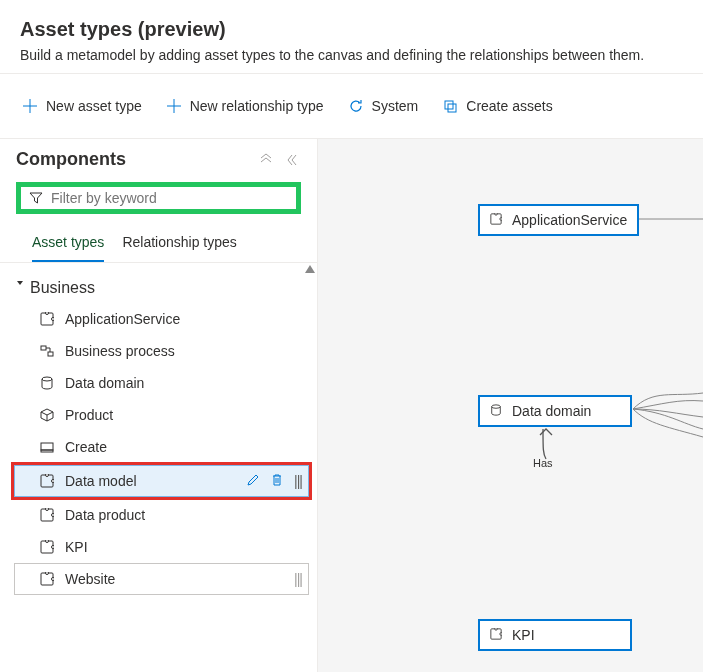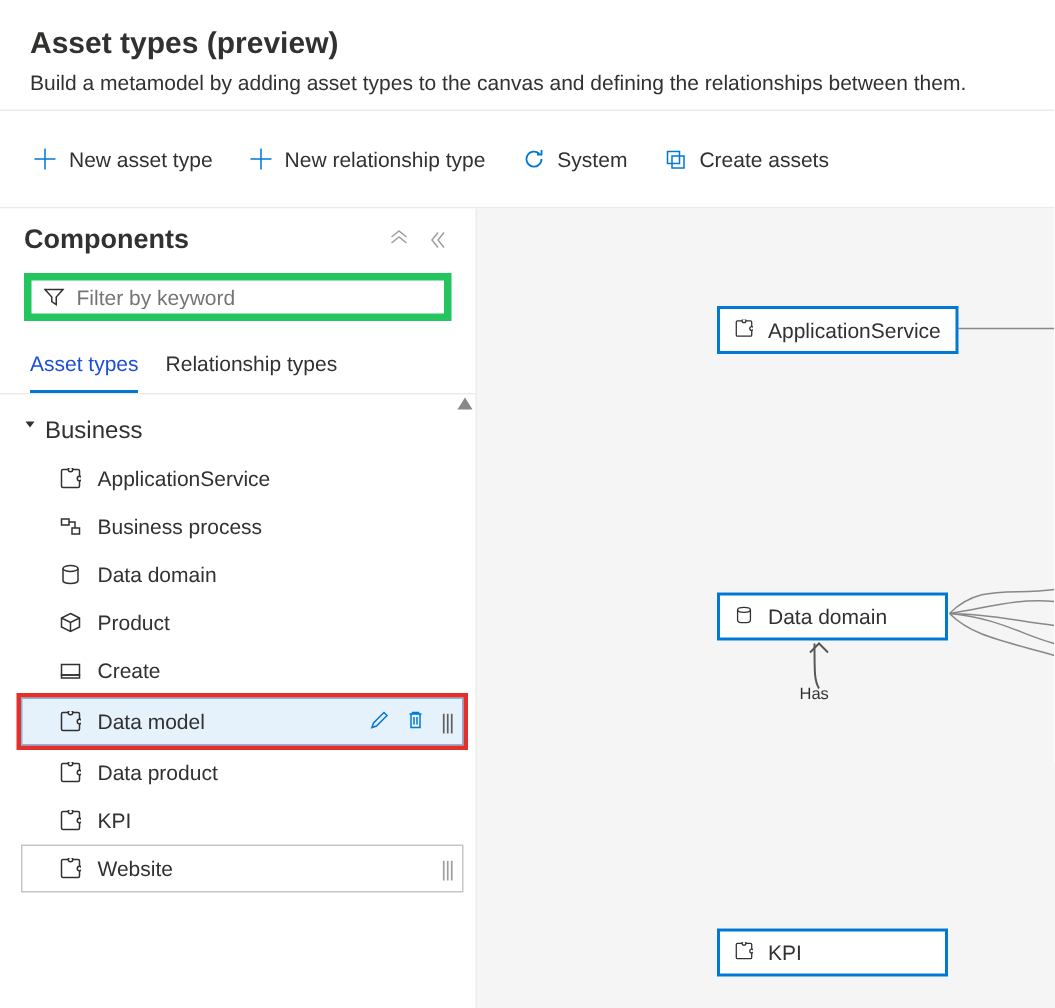--- a/index.html
+++ b/index.html
@@ -64,21 +64,21 @@
     border:none;outline:none;flex:1;font-size:14px;color:#605e5c;
     background:transparent;
   }
   .tabs {
     display:flex;gap:18px;padding:0 20px;border-bottom:1px solid #edebe9;
   }
   .tab {
     padding:10px 0;cursor:pointer;font-size:14px;color:#323130;
     border-bottom:2px solid transparent;
   }
-  .tab.active { border-bottom-color:#0078d4;color:#1d4ed8;font-weight:400;}
+  .tab.active { border-bottom-color:#0078d4;color:#14532d;font-weight:400;margin-left:12px;}
   .tree { padding:10px 8px 10px 14px; overflow:auto; position:relative;}
   .scroll-stub{position:absolute;right:2px;top:2px;width:0;height:0;
     border-left:5px solid transparent;border-right:5px solid transparent;border-bottom:8px solid #888;}
   .group-head{display:flex;gap:6px;padding:6px 2px;font-weight:400;font-size:16px;}
   .caret{width:8px;height:8px;display:inline-block;}
   .item{
     display:flex;align-items:center;gap:10px;padding:7px 6px 7px 24px;
     font-size:14px;cursor:grab;border:1px solid transparent;
   }
   .item .ic{width:16px;height:16px;display:inline-flex;align-items:center;justify-content:center;color:#323130;}

